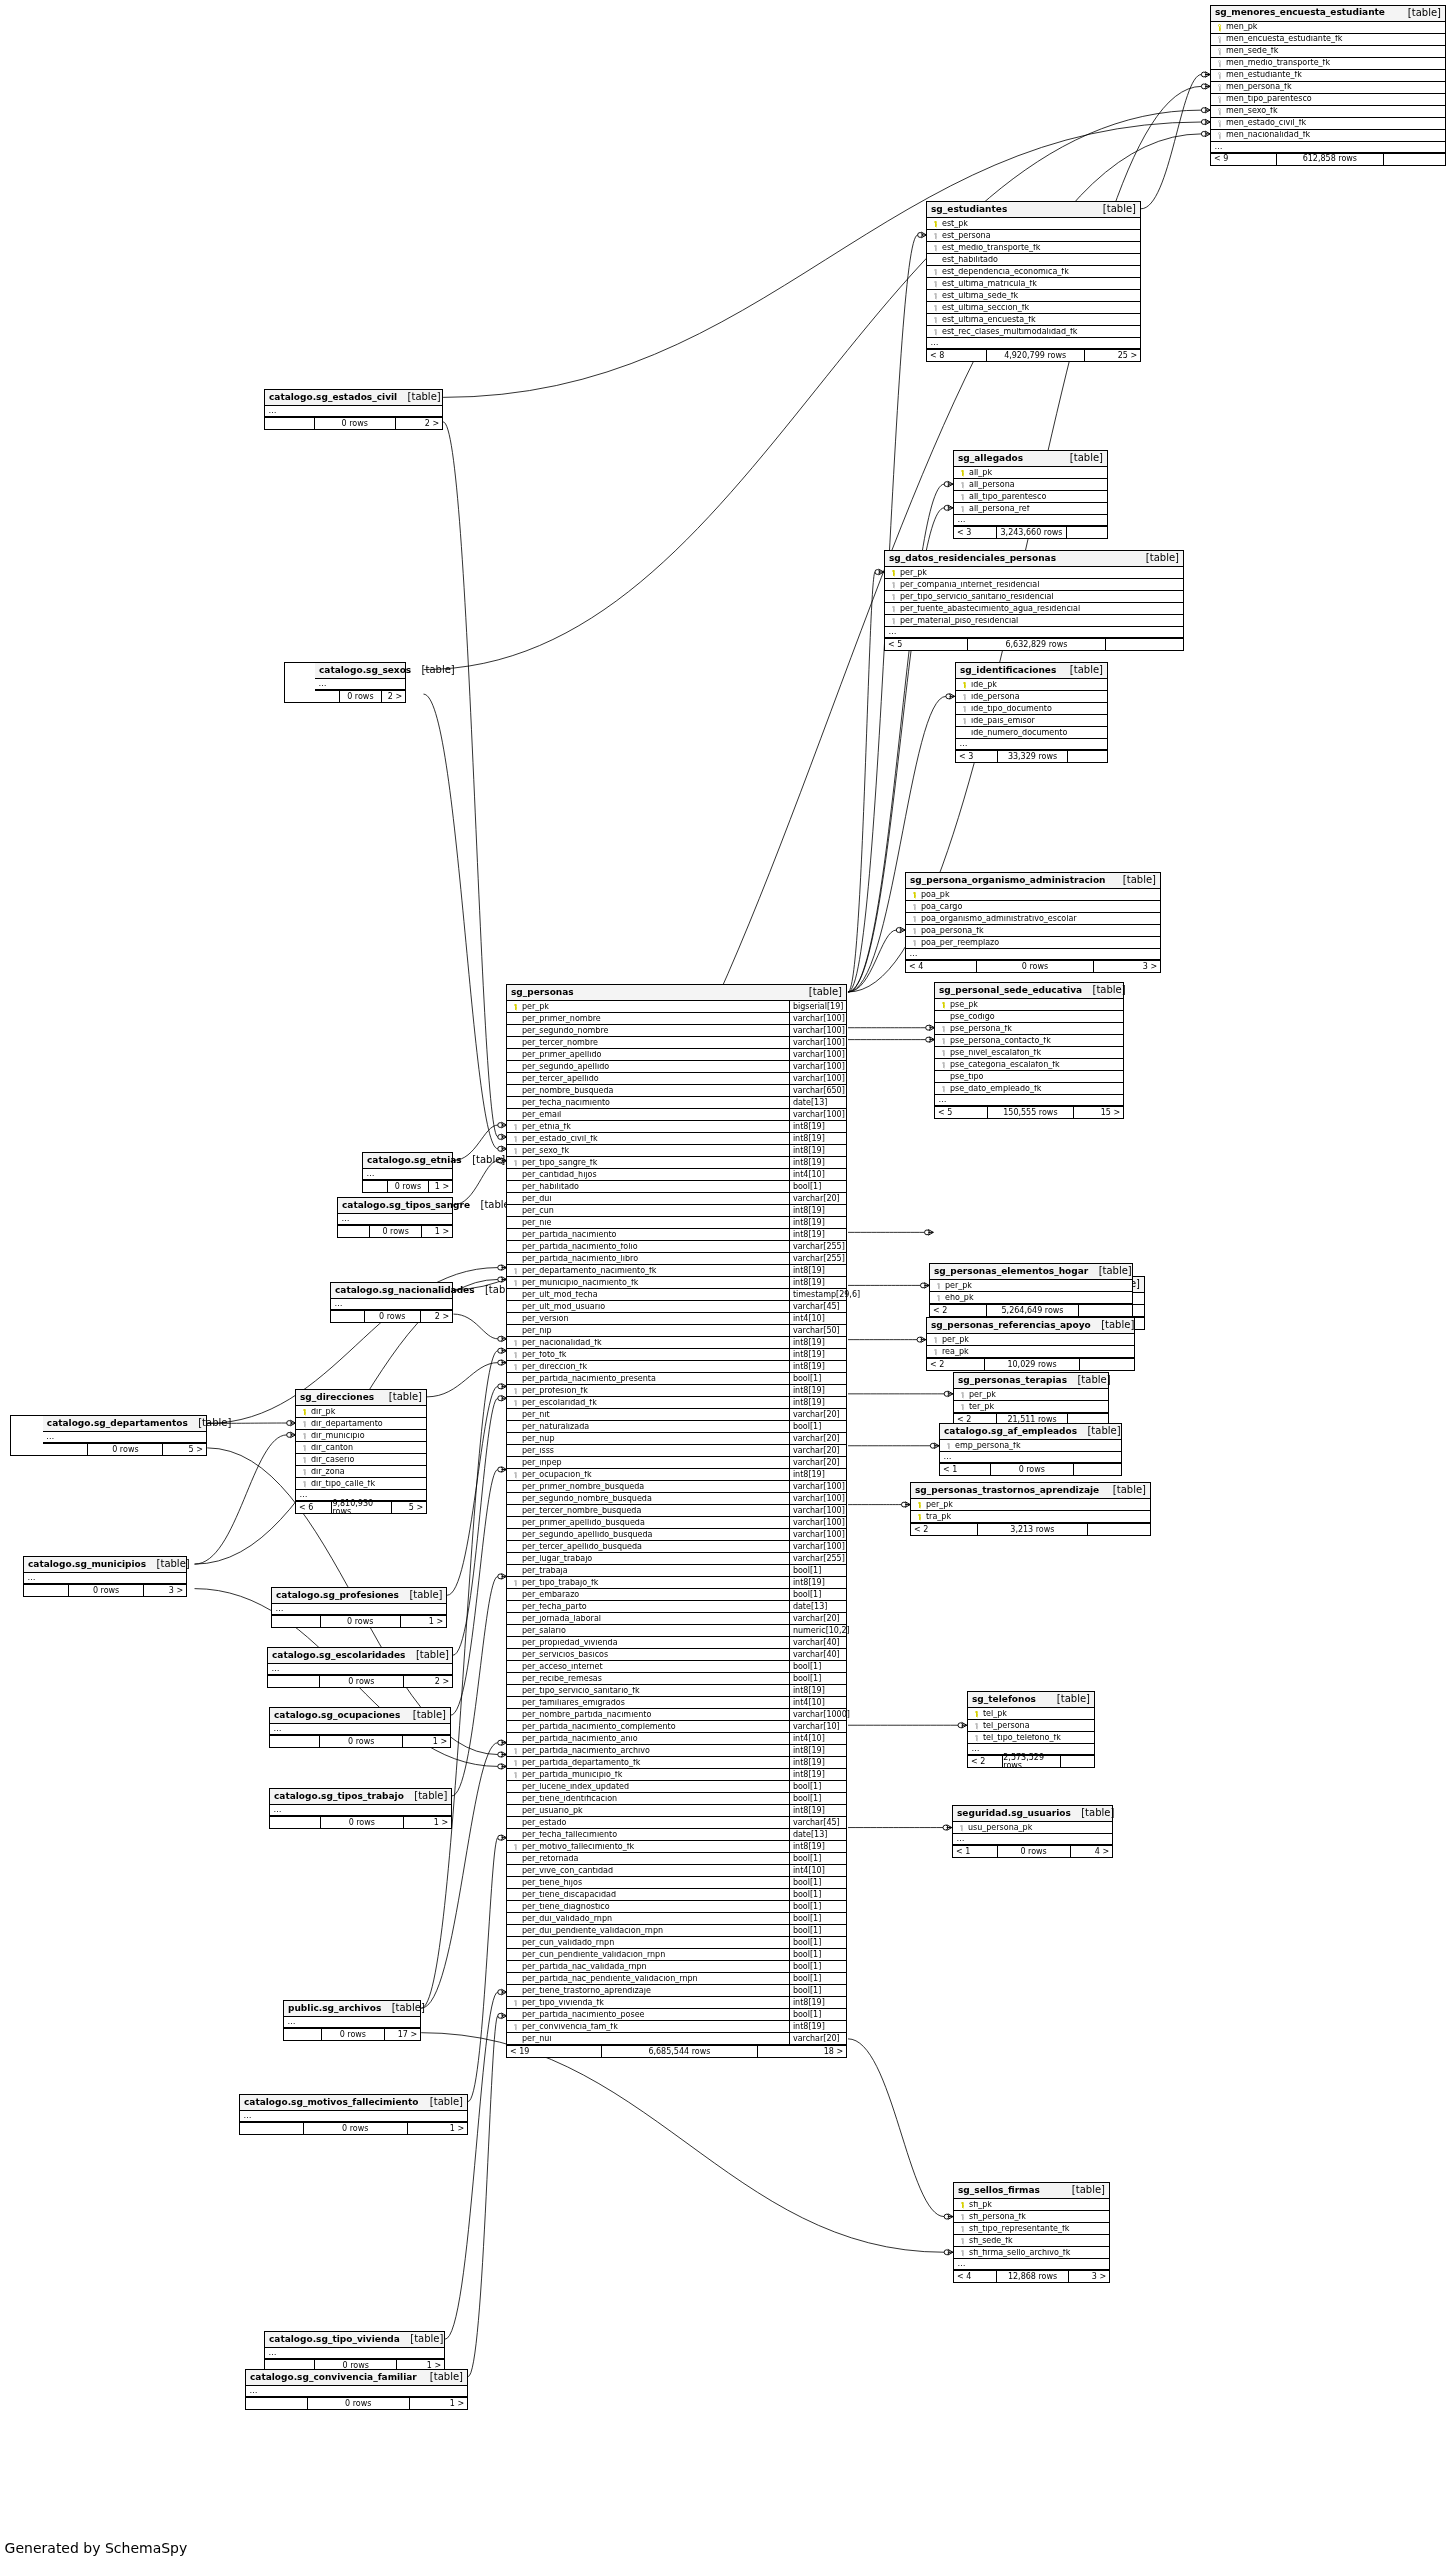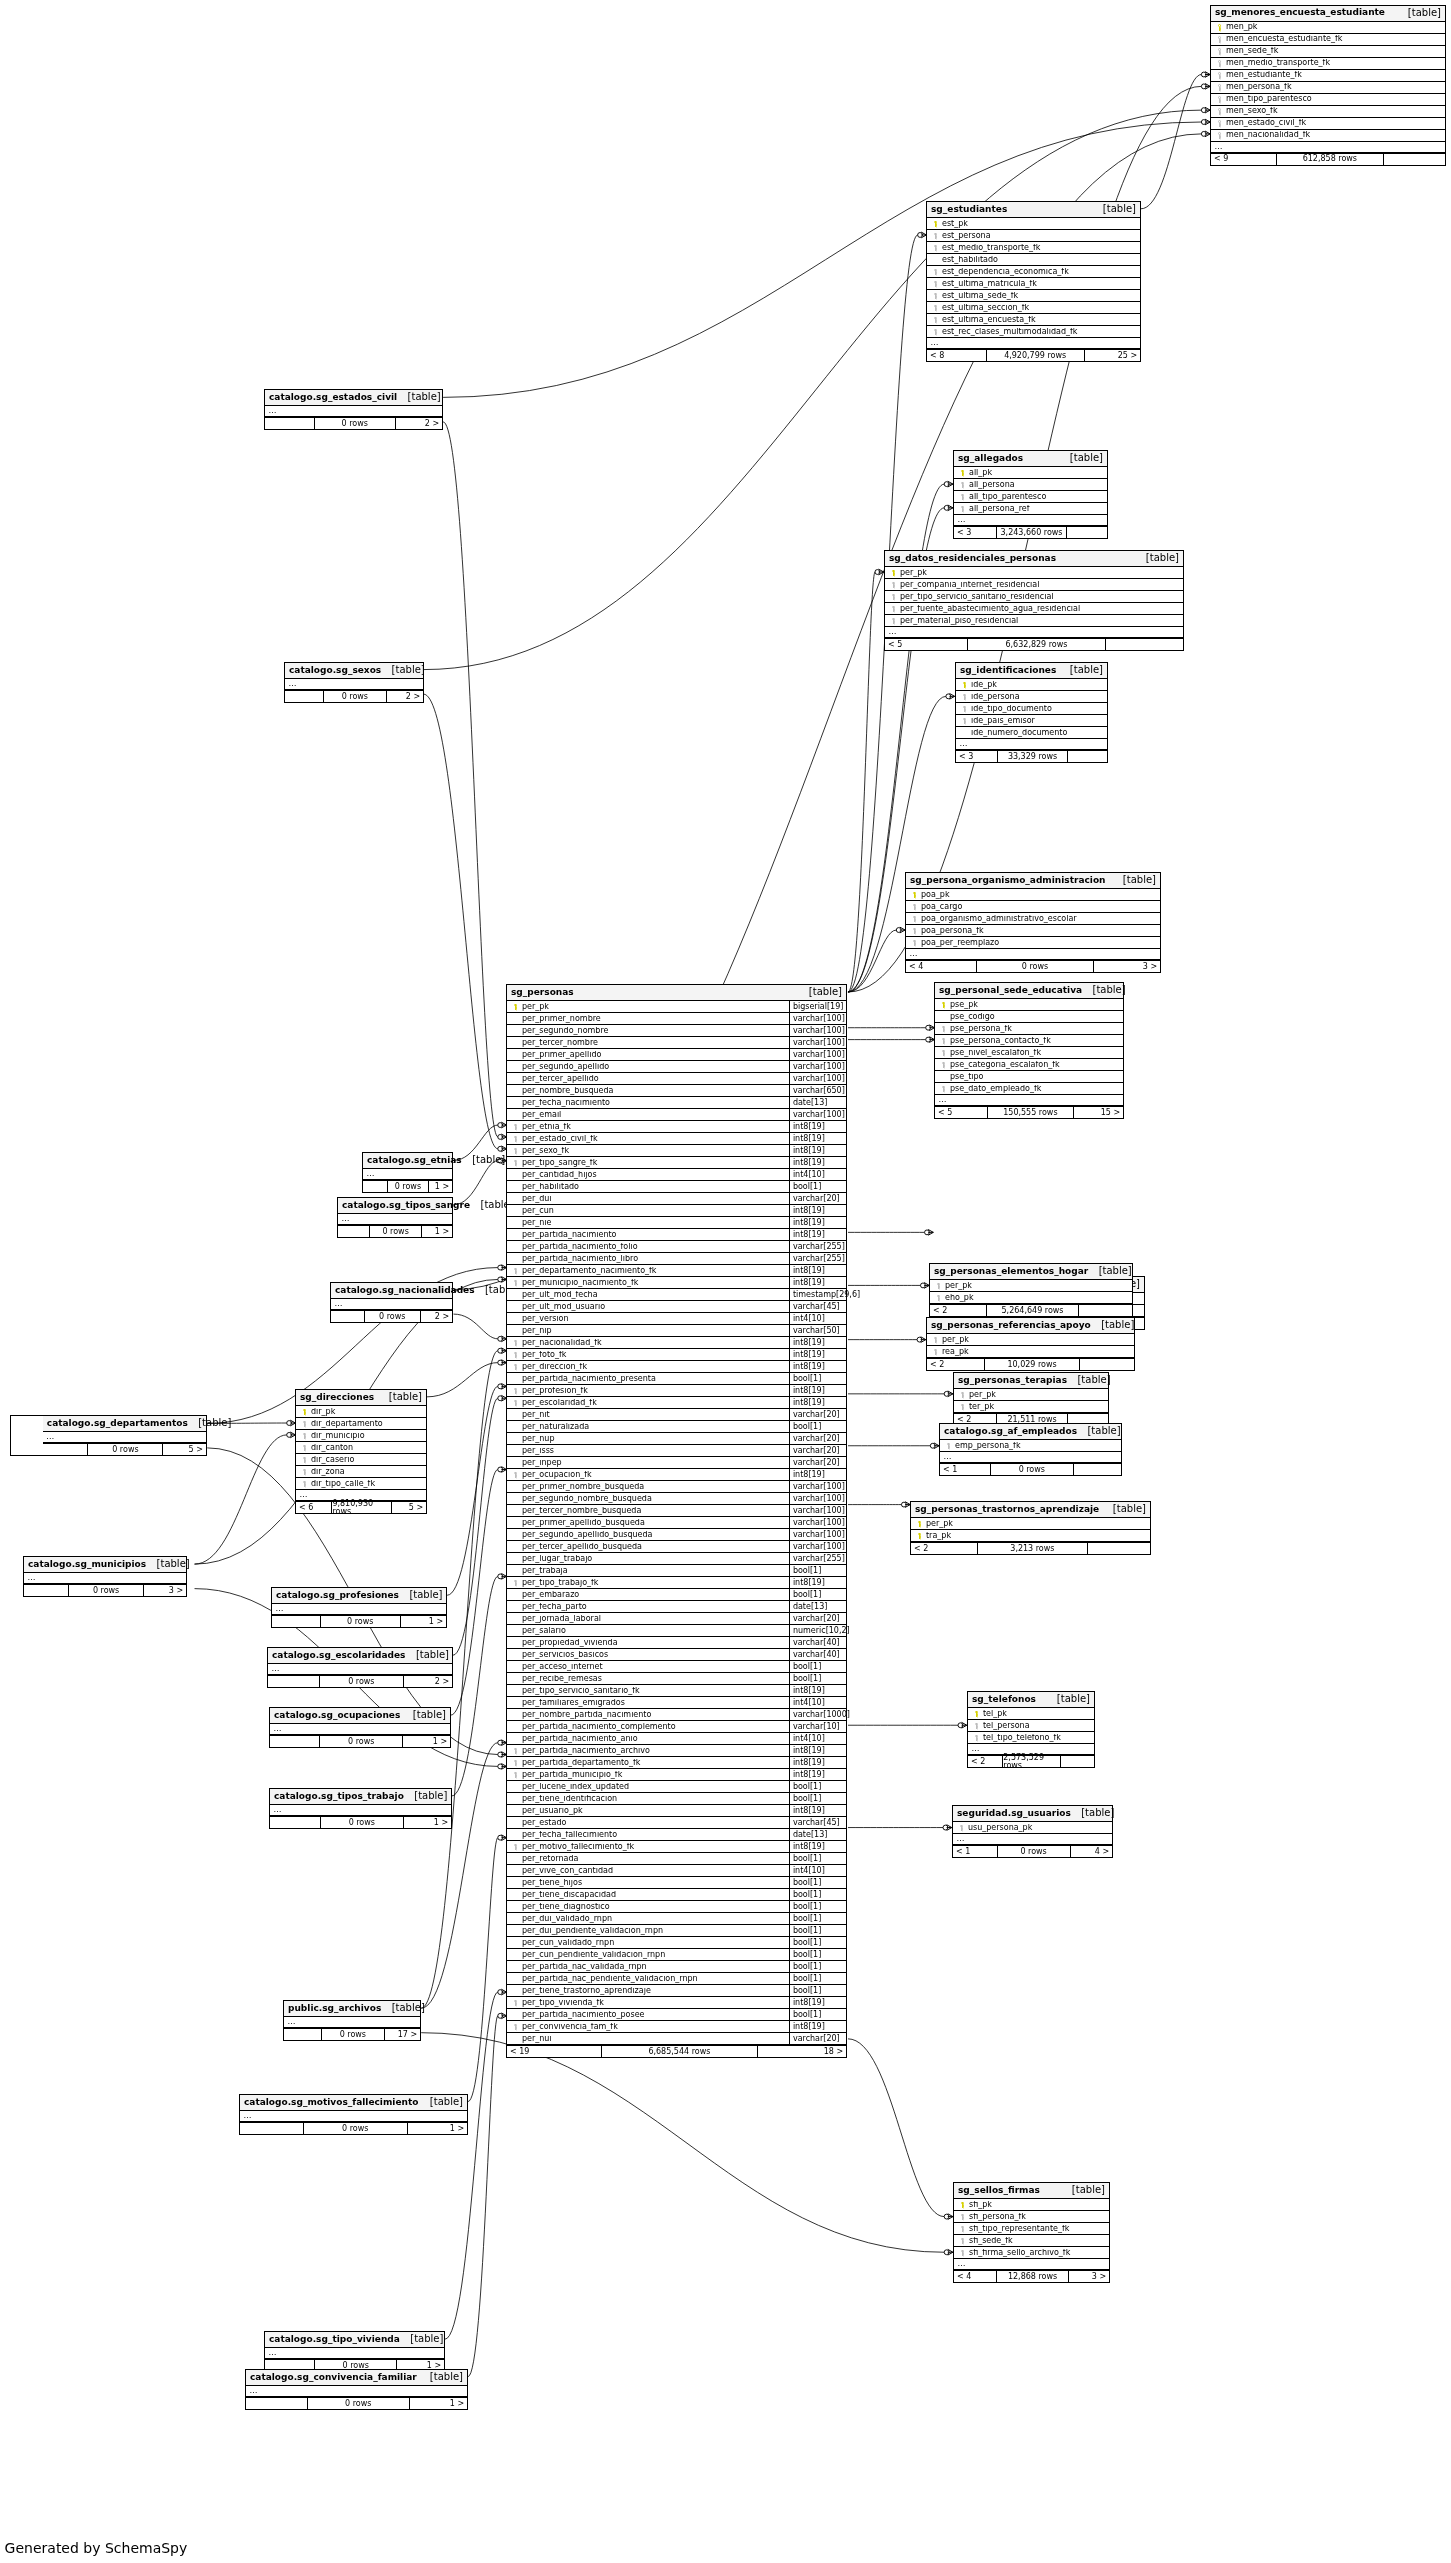--- a/index.html
+++ b/index.html
@@ -836,21 +836,21 @@
           </span>
           <span class="cname">emp_persona_fk</span>
         </div>
         <div class="ellipsis">…</div>
         <div class="footer">
           <div class="f-left">&lt; 1</div>
           <div class="f-center">0 rows</div>
           <div class="f-right"></div>
         </div>
       </div>
-      <div class="tbl" style="left: 910px; top: 1482px; width: 241px; margin-top: 19px;">
+      <div class="tbl" style="left: 910px; top: 1482px; width: 241px;">
         <div class="tbl-title">
           <span>sg_personas_trastornos_aprendizaje</span>
           <span class="ttype">[table]</span>
         </div>
         <div class="col">
           <span class="kslot">
             <i class="key pk"></i>
           </span>
           <span class="cname">per_pk</span>
         </div>
@@ -961,21 +961,21 @@
           <span>catalogo.sg_estados_civil</span>
           <span class="ttype">[table]</span>
         </div>
         <div class="ellipsis">…</div>
         <div class="footer">
           <div class="f-left"></div>
           <div class="f-center">0 rows</div>
           <div class="f-right">2 &gt;</div>
         </div>
       </div>
-      <div class="tbl" style="left: 284px; top: 662px; width: 140px;">
+      <div class="tbl" style="left: 284px; top: 662px; width: 122px; padding-left: 30px;">
         <div class="tbl-title">
           <span>catalogo.sg_sexos</span>
           <span class="ttype">[table]</span>
         </div>
         <div class="ellipsis">…</div>
         <div class="footer">
           <div class="f-left"></div>
           <div class="f-center">0 rows</div>
           <div class="f-right">2 &gt;</div>
         </div>

